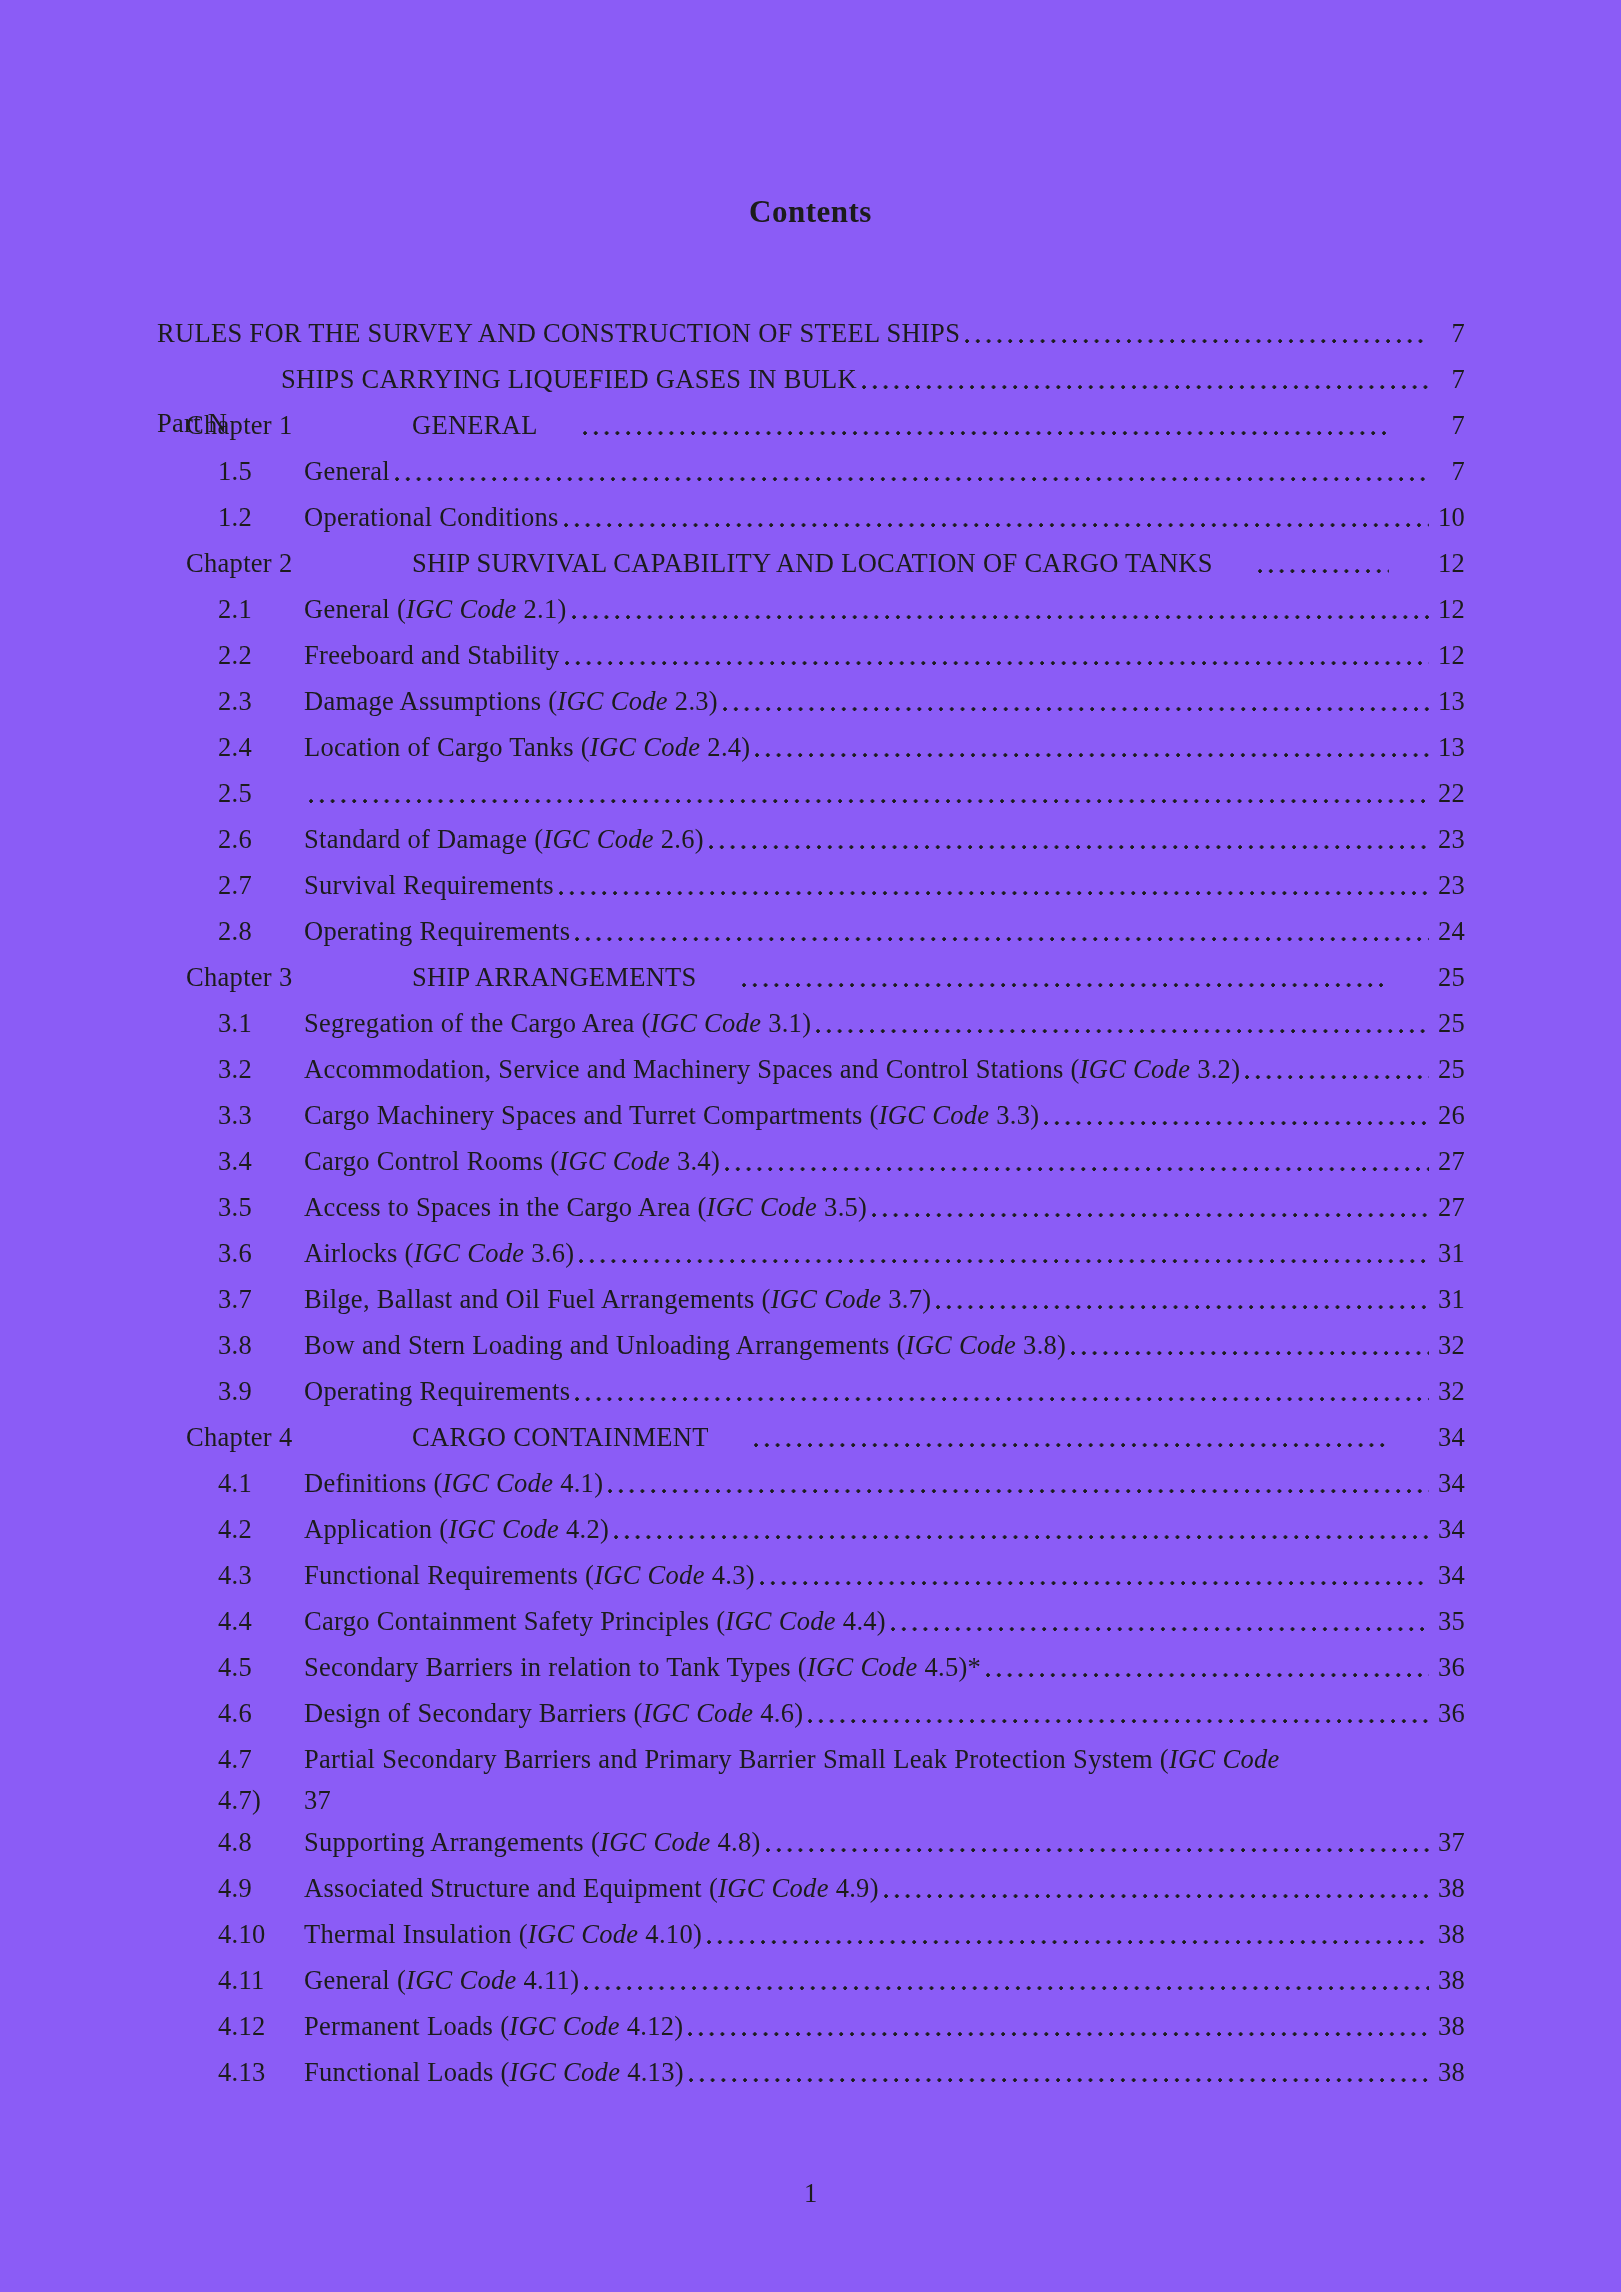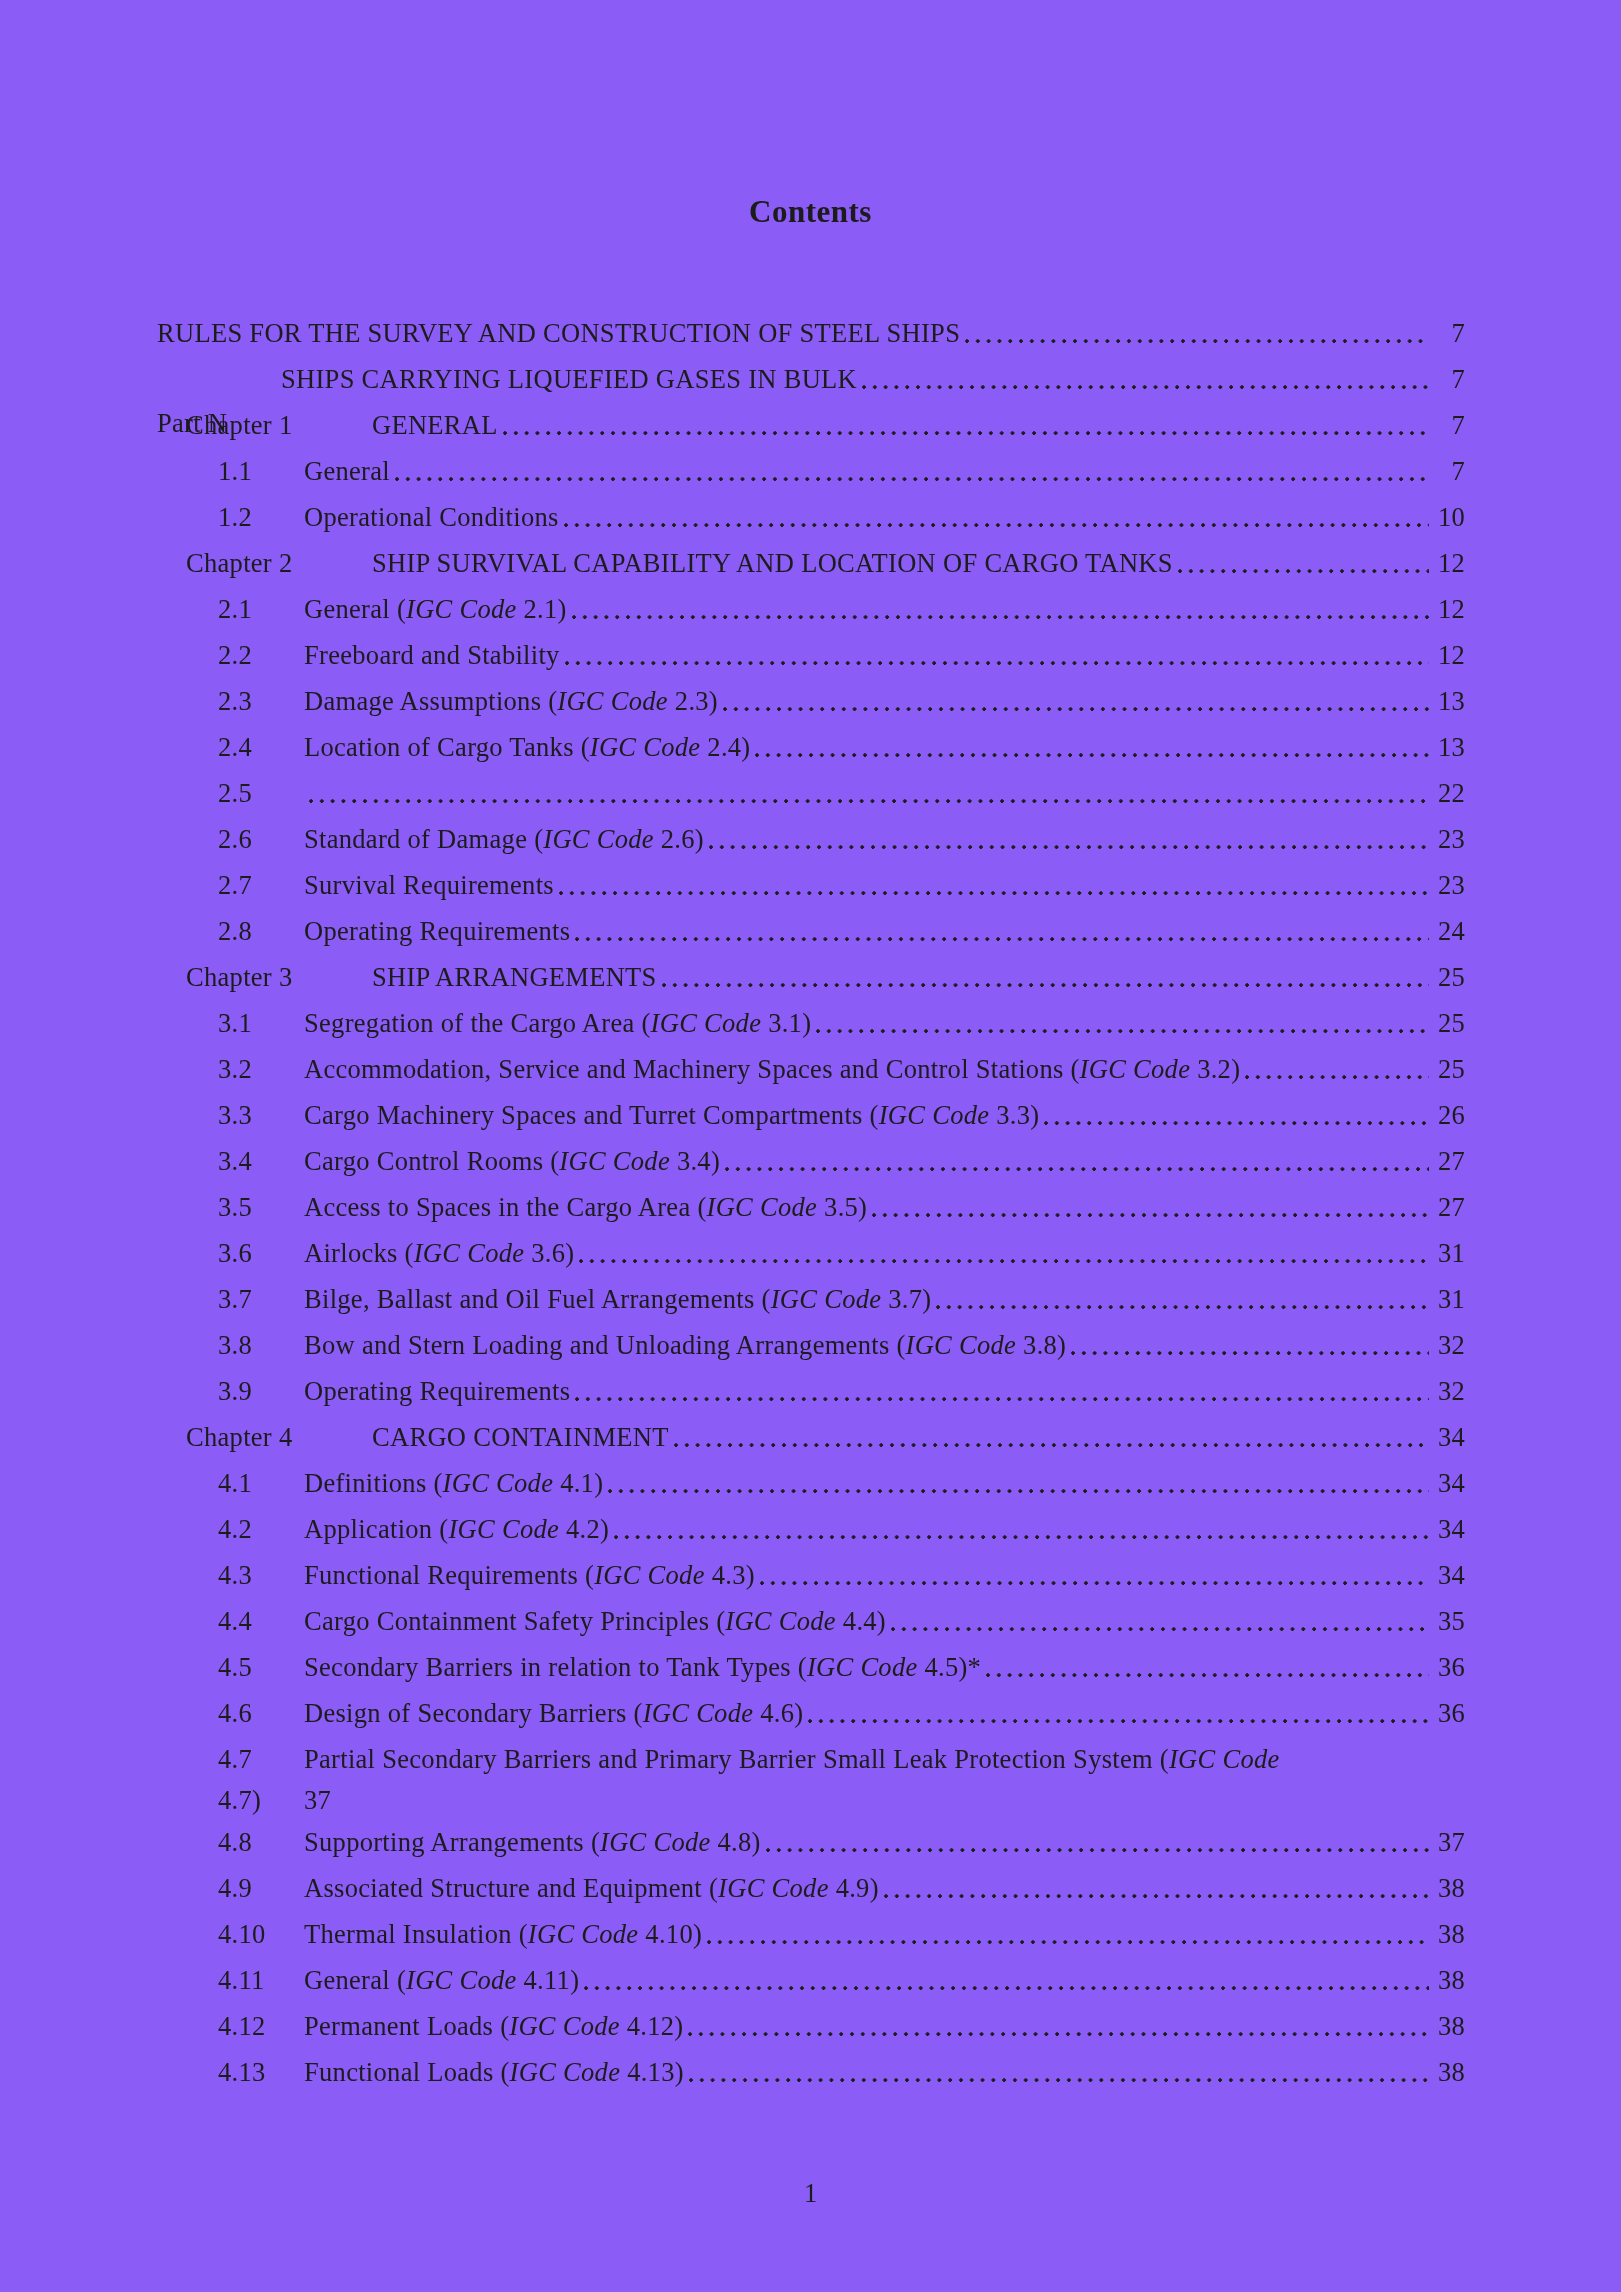--- a/index.html
+++ b/index.html
@@ -20,21 +20,21 @@
     position:absolute;left:157px;top:310px;width:1308px;
   }
   .row{
     display:flex;
     height:46px;line-height:46px;
     font-size:26.5px;letter-spacing:0.3px;
     white-space:nowrap;
   }
   .row .num{flex:none;}
   .part .num{width:124px;margin-top:44px;}
-  .chapter{padding-left:29px;}
+  .chapter{padding-left:29px;gap:40px;}
   .chapter .num{width:186px;}
   .section{padding-left:61px;}
   .section .num{width:86px;}
   .title{flex:none;}
   .title i{font-style:italic;margin-top:31px;}
   .leader{
     flex:1;min-width:13.7px;height:3.9px;
     align-self:flex-end;
     margin:0 2.9px 12.7px 4.9px;
     background-image:radial-gradient(circle at 2px 2px,#1c1c1c 1.5px,transparent 1.9px);
@@ -65,21 +65,21 @@
         <span class="leader"></span>
         <span class="pagenum">7</span>
       </div>
       <div class="row chapter">
         <span class="num">Chapter 1</span>
         <span class="title"><span>GENERAL</span></span>
         <span class="leader"></span>
         <span class="pagenum">7</span>
       </div>
       <div class="row section">
-        <span class="num">1.1</span>
+        <span class="num">1.5</span>
         <span class="title"><span>General </span></span>
         <span class="leader"></span>
         <span class="pagenum">7</span>
       </div>
       <div class="row section">
         <span class="num">1.2</span>
         <span class="title"><span>Operational Conditions </span></span>
         <span class="leader"></span>
         <span class="pagenum">10</span>
       </div>

